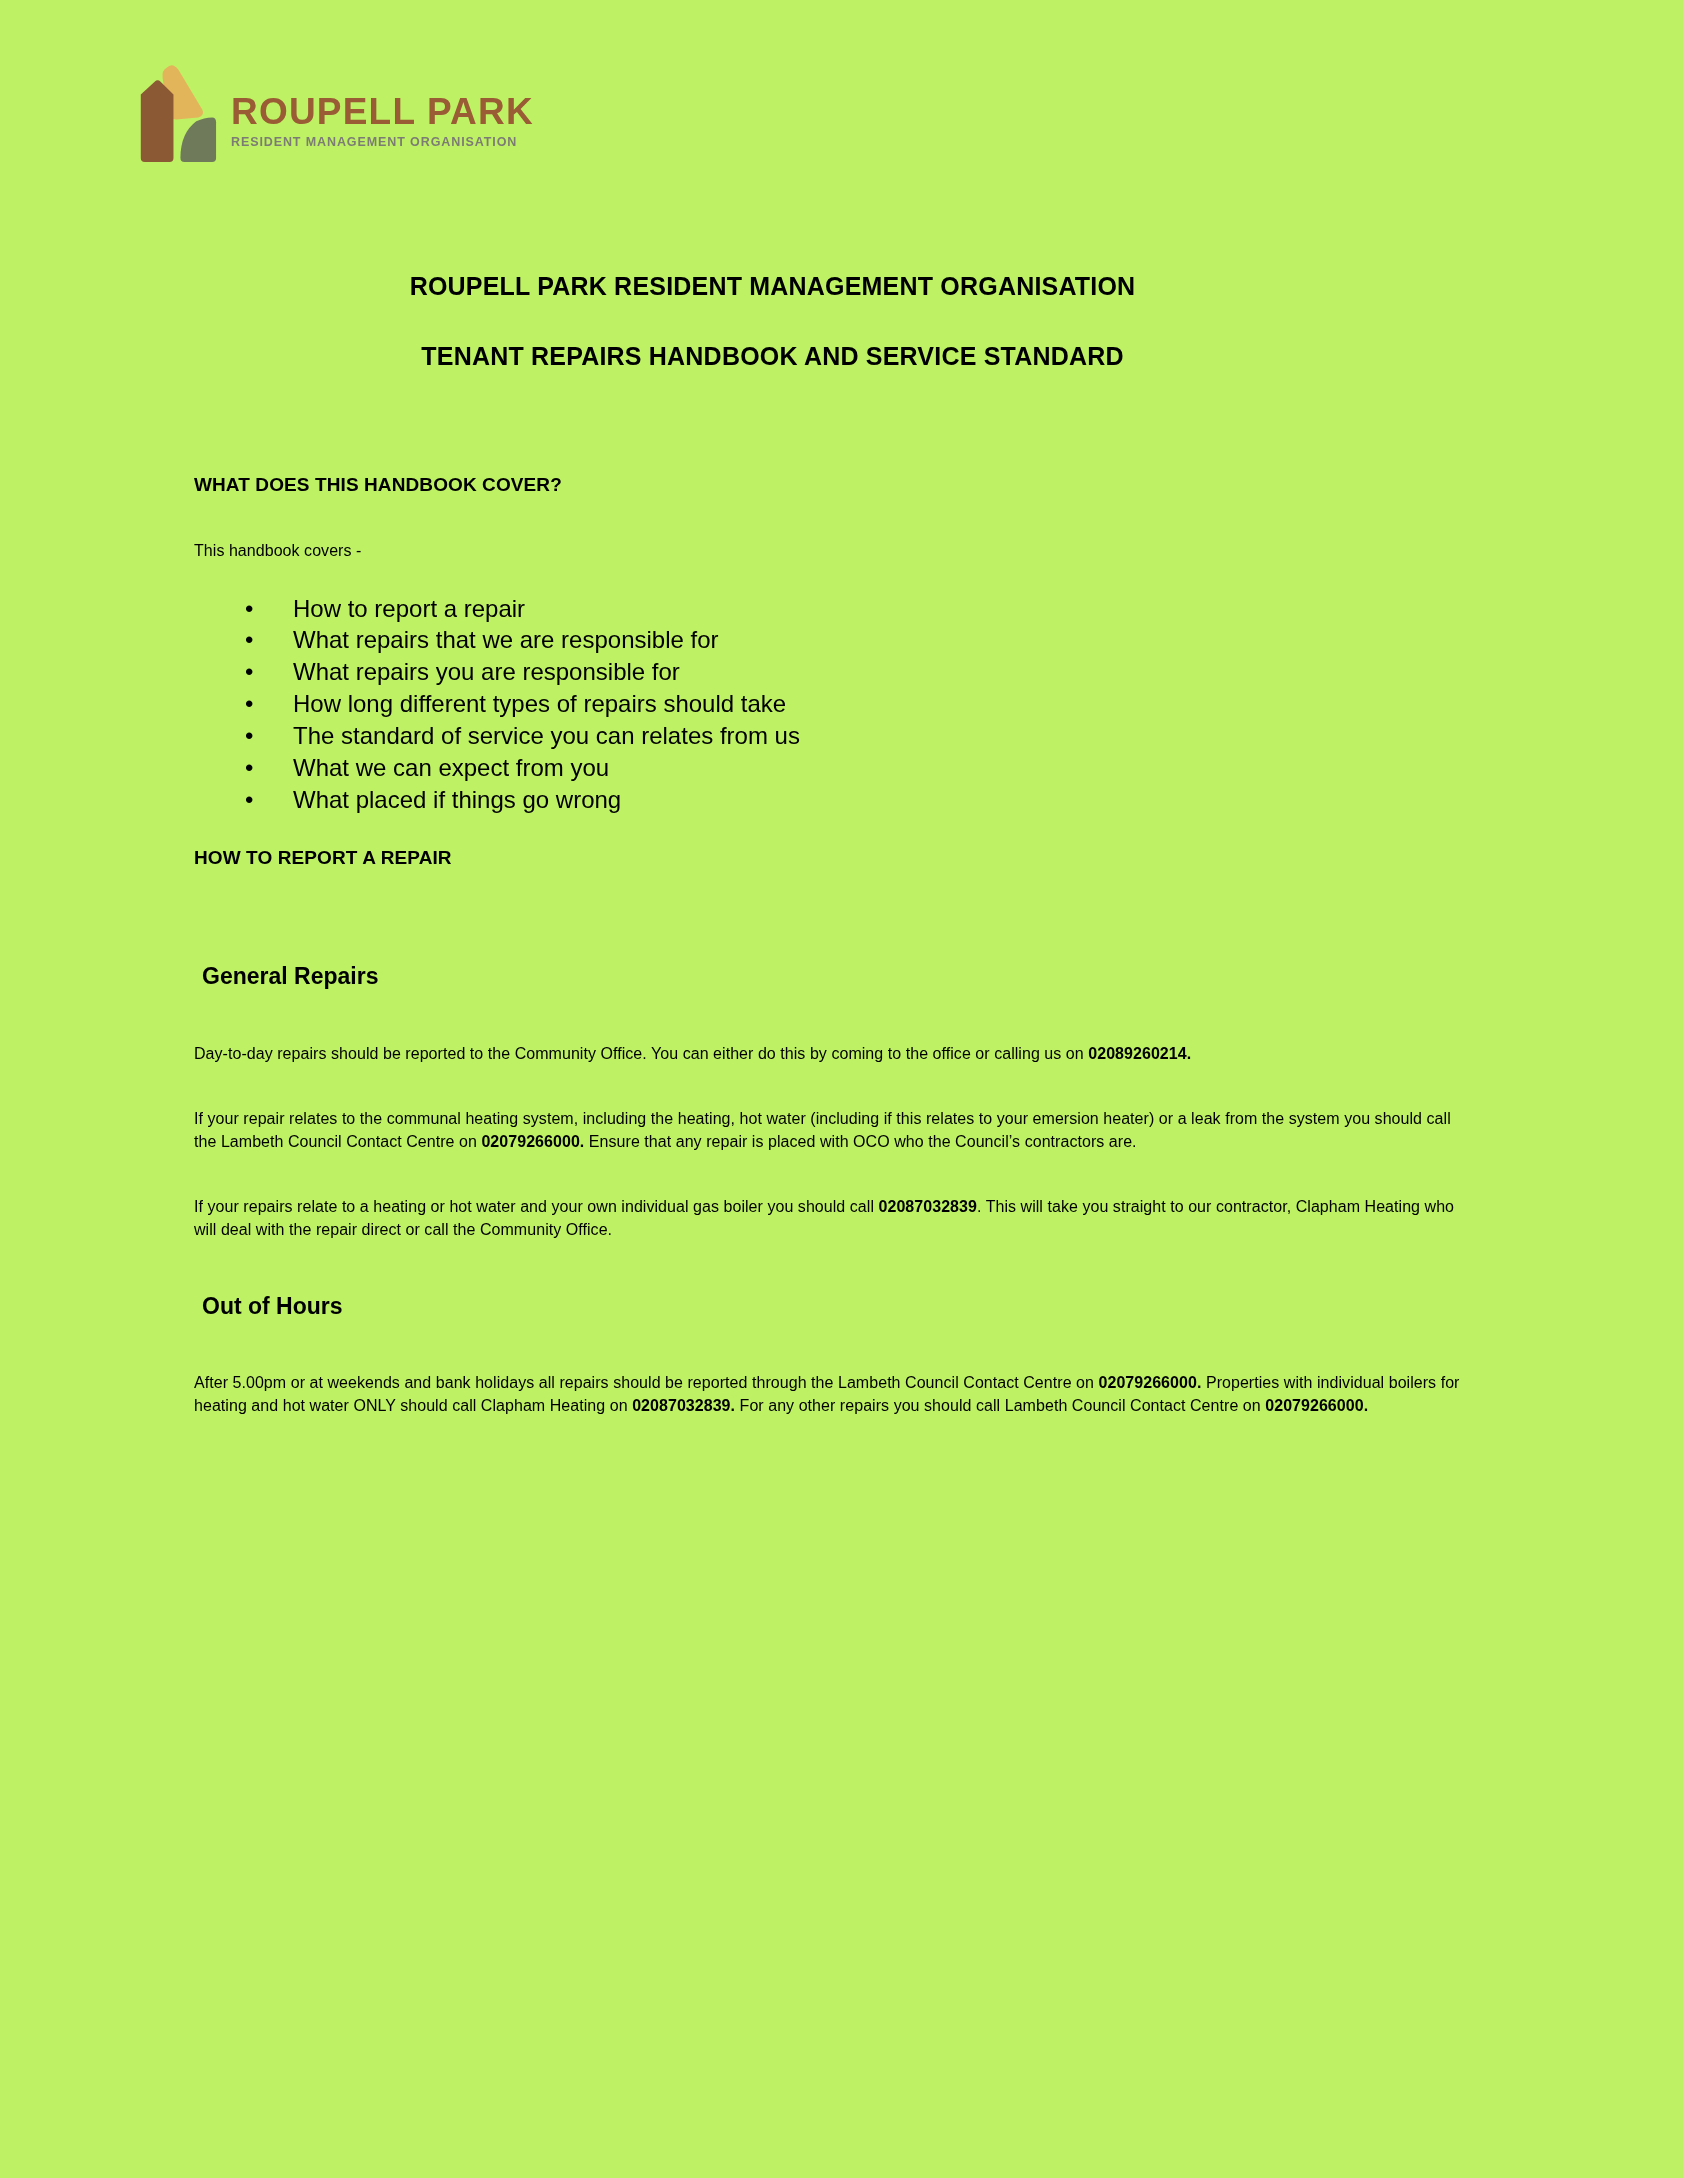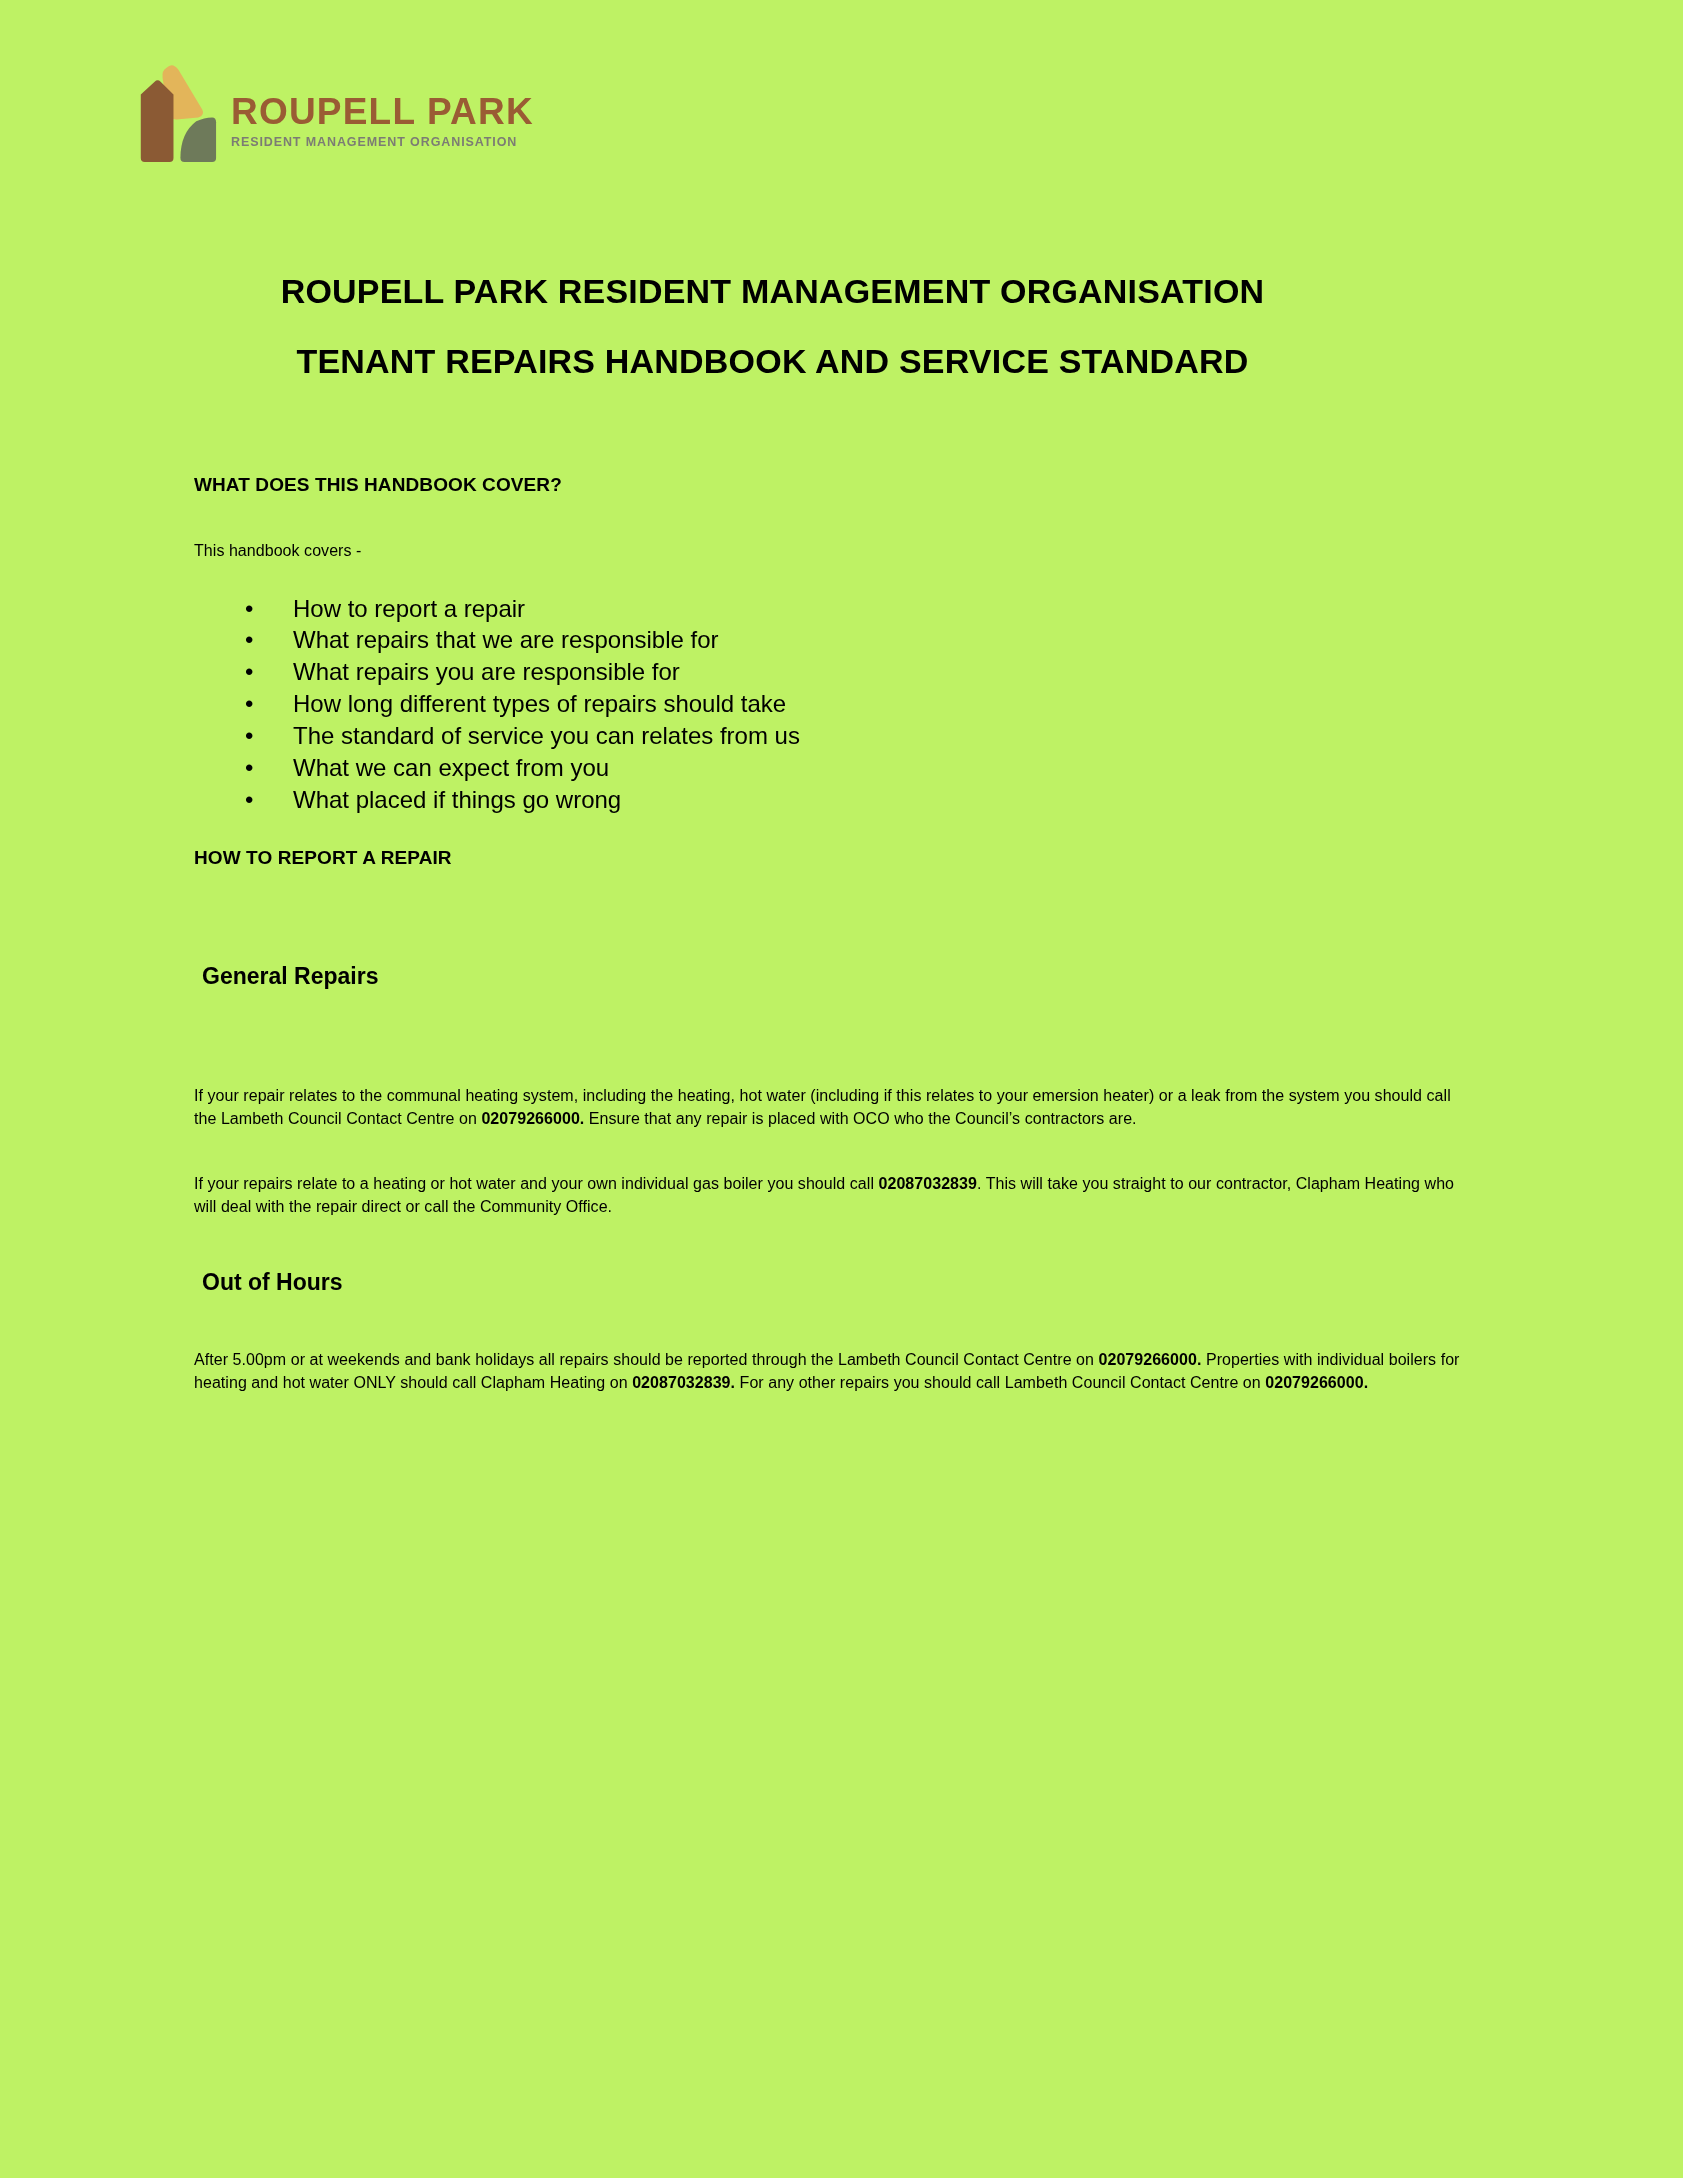--- a/index.html
+++ b/index.html
@@ -64,21 +64,21 @@
     white-space: nowrap;
   }
 
   
   .doc-title {
     position: absolute;
     left: 0;
     width: 1545px;
     text-align: center;
     font-weight: bold;
-    font-size: 34px;
+    font-size: 25px;
     letter-spacing: 0.2px;
   }
   .doc-title.line1 { top: 272px; }
   .doc-title.line2 { top: 342px; }
 
   
   .content {
     position: absolute;
     left: 194px;
     top: 473px;
@@ -201,20 +201,21 @@
 
     <div class="gap-md"></div>
 
 
     <div class="gap-md"></div>
 
     <h3 class="sub-heading">General Repairs</h3>
 
     <div class="gap-md"></div>
 
+    <p class="body-text"><span>Day-to-day repairs should be reported to the Community Office. You can either do this by coming to the office or calling us on </span><b>02089260214.</b></p>
 
     <div class="gap-md"></div>
 
     <p class="body-text"><span>If your repair relates to the communal heating system, including the heating, hot water (including if this relates to your emersion heater) or a leak from the system you should call the Lambeth Council Contact Centre on </span><b>02079266000.</b><span> Ensure that any repair is placed with OCO who the Council’s contractors are.</span></p>
 
     <div class="gap-md"></div>
 
     <p class="body-text"><span>If your repairs relate to a heating or hot water and your own individual gas boiler you should call </span><b>02087032839</b><span>. This will take you straight to our contractor, Clapham Heating who will deal with the repair direct or call the Community Office.</span></p>
 
     <div class="gap-md"></div>

